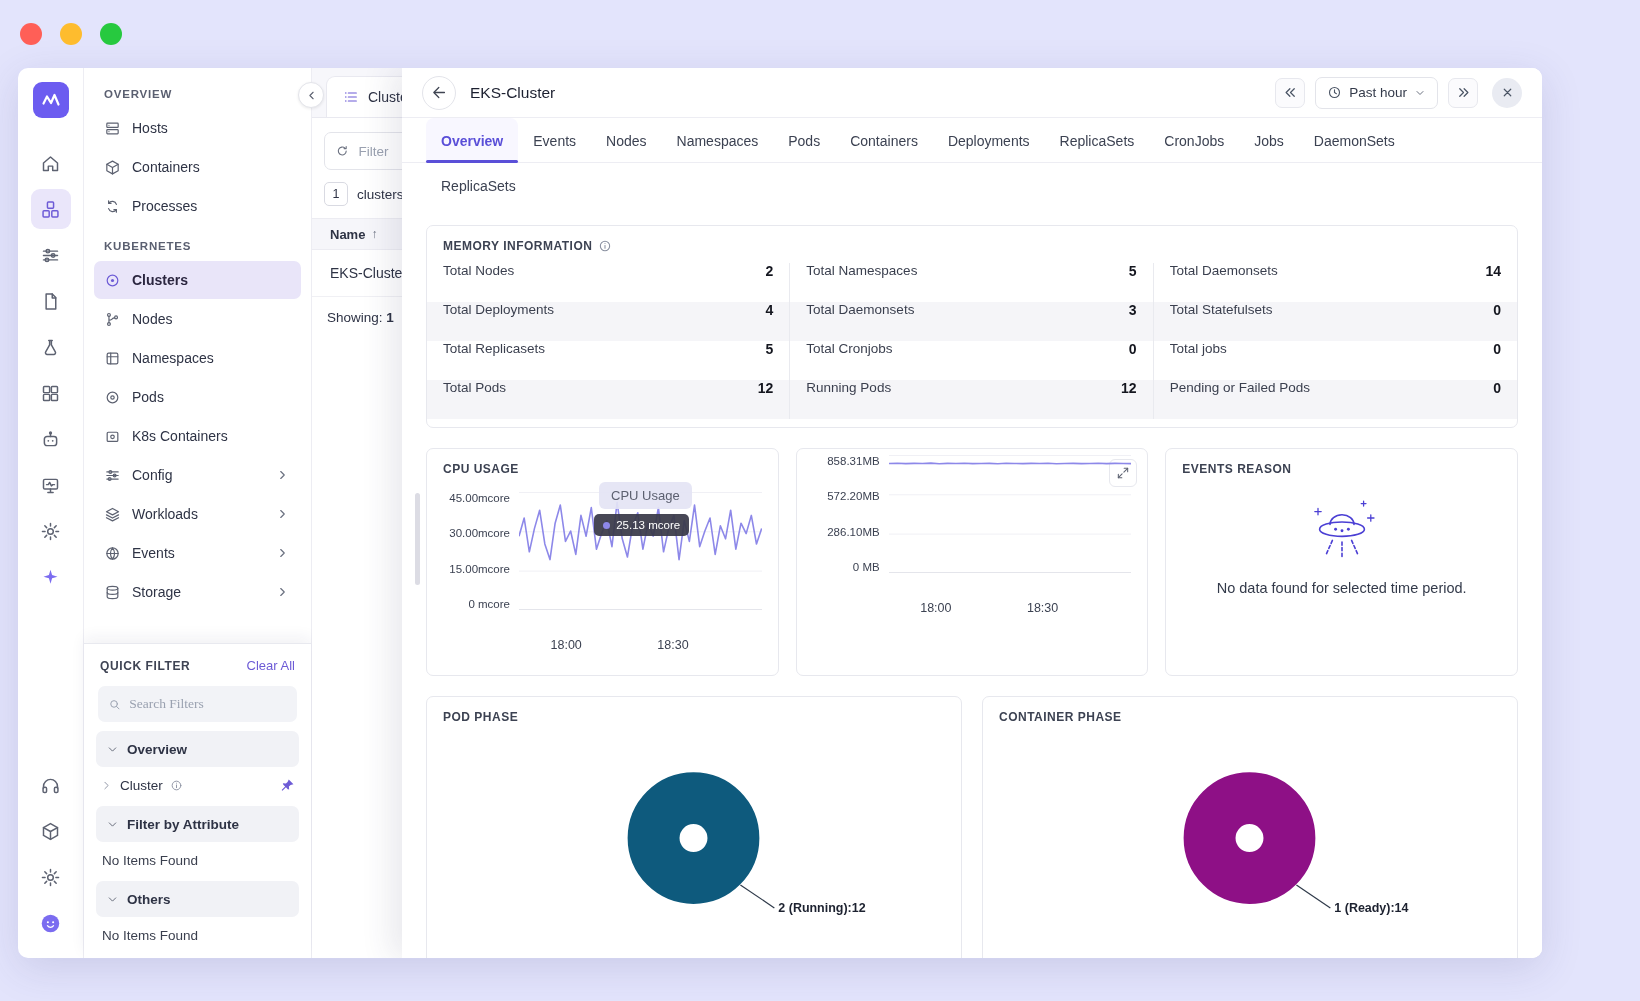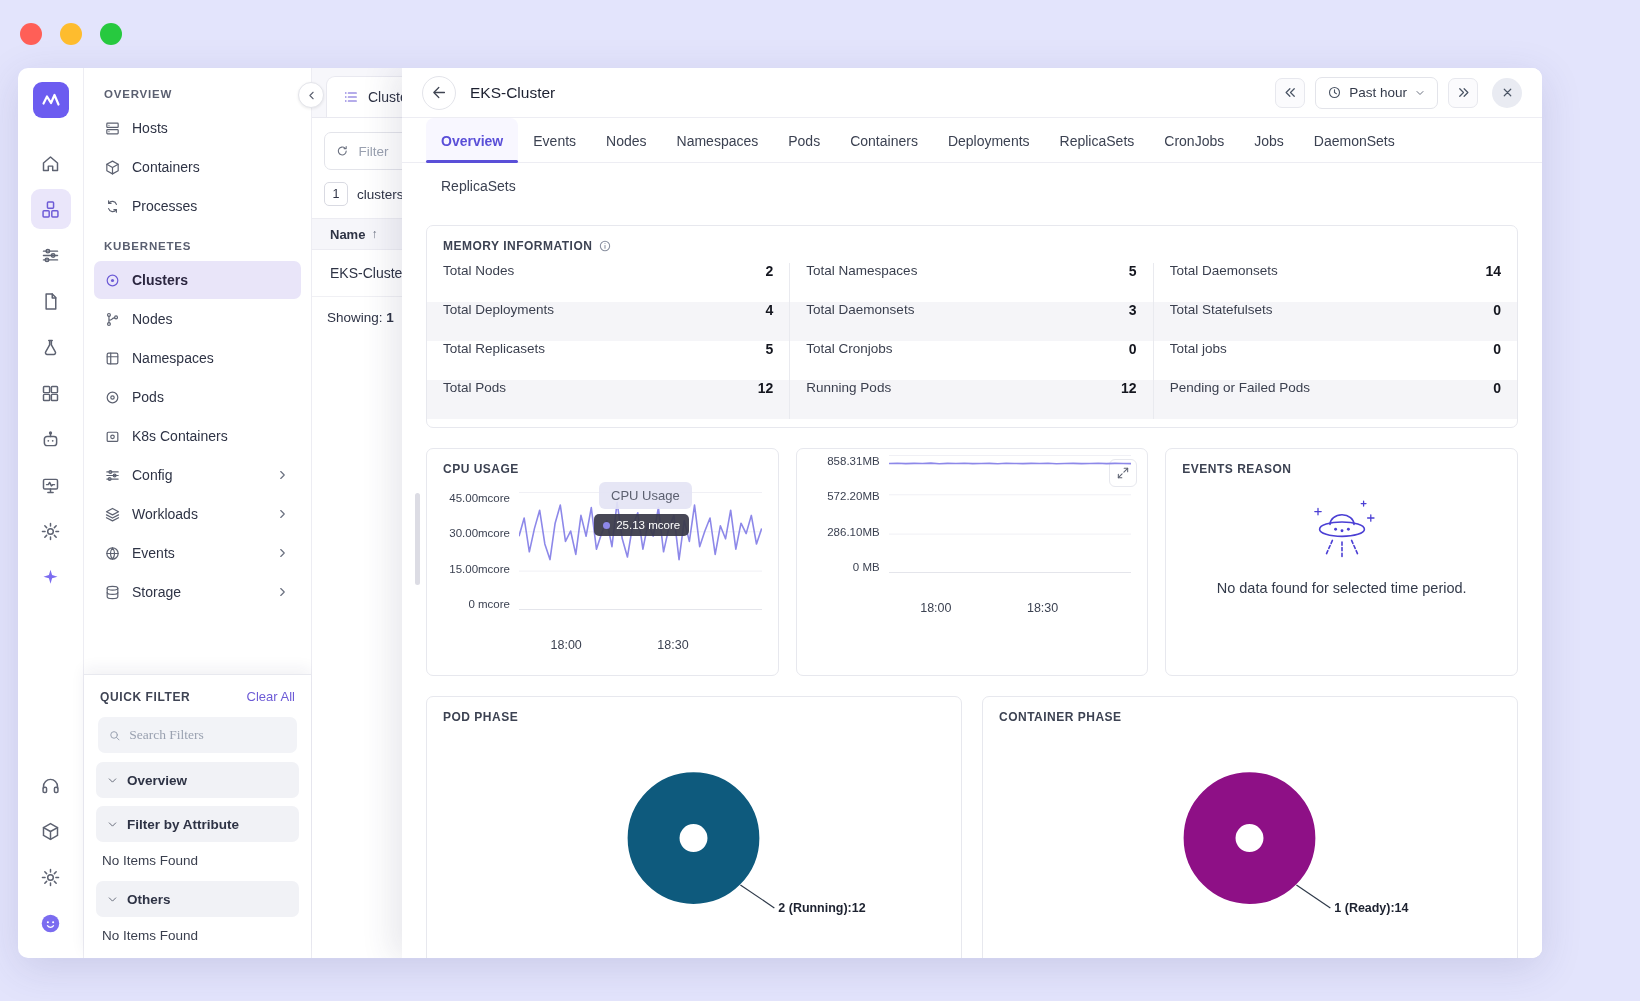--- a/index.html
+++ b/index.html
@@ -422,20 +422,40 @@
       </div>
       <div>
           <div class="qf-head">
             <span class="icon">
               <svg viewBox="0 0 24 24" fill="none" stroke="currentColor" stroke-width="1.7" stroke-linecap="round" stroke-linejoin="round">
                 <path d="M6 9l6 6 6-6"></path>
               </svg>
             </span>
             <span>Overview</span>
           </div>
+          <div class="qf-item">
+            <span class="icon">
+              <svg viewBox="0 0 24 24" fill="none" stroke="currentColor" stroke-width="1.7" stroke-linecap="round" stroke-linejoin="round">
+                <path d="M9 6l6 6-6 6"></path>
+              </svg>
+            </span>
+            <span>Cluster</span>
+            <span class="icon">
+              <svg viewBox="0 0 24 24" fill="none" stroke="currentColor" stroke-width="1.7" stroke-linecap="round" stroke-linejoin="round">
+                <circle cx="12" cy="12" r="8"></circle>
+                <path d="M12 11v5"></path>
+                <path d="M12 7.8h.01"></path>
+              </svg>
+            </span>
+            <span class="pin icon">
+              <svg viewBox="0 0 24 24" fill="none" stroke="currentColor" stroke-width="1.7">
+                <path d="M14 2.5l7.5 7.5-4.6 1-2.7 2.7.5 4.8-2.3-.7-2.9-2.9-5.6 5.6-1.3-1.3 5.6-5.6-2.9-2.9-.7-2.3 4.8.5 2.7-2.7z" fill="currentColor" stroke="none"></path>
+              </svg>
+            </span>
+          </div>
           <div class="qf-head">
             <span class="icon">
               <svg viewBox="0 0 24 24" fill="none" stroke="currentColor" stroke-width="1.7" stroke-linecap="round" stroke-linejoin="round">
                 <path d="M6 9l6 6 6-6"></path>
               </svg>
             </span>
             <span>Filter by Attribute</span>
           </div>
           <div class="qf-empty">No Items Found</div>
           <div class="qf-head">

